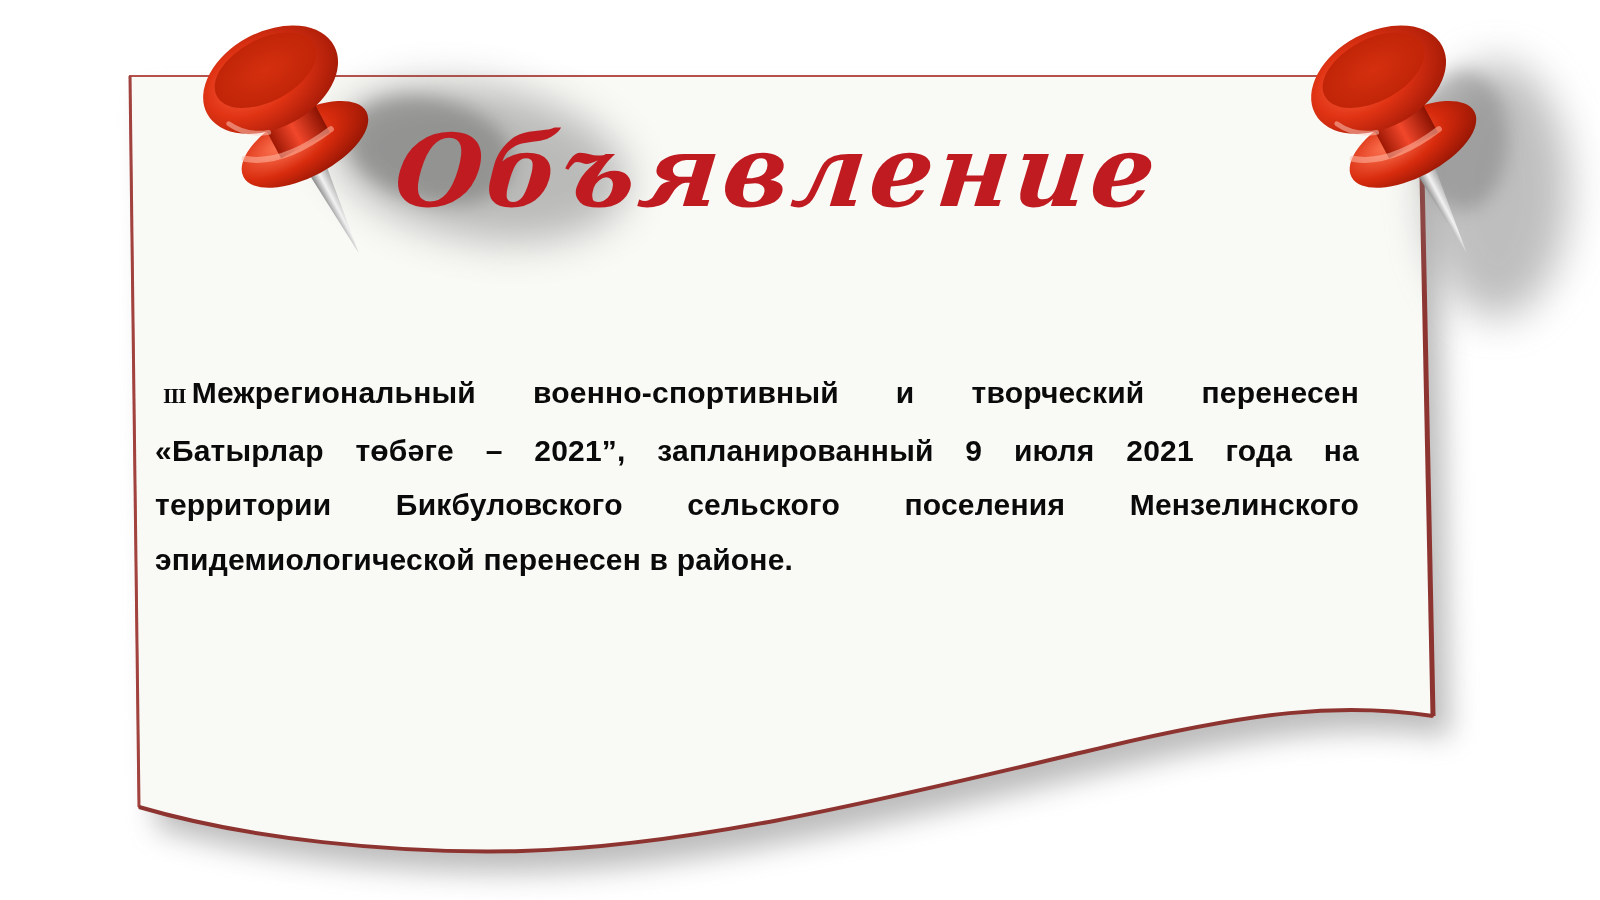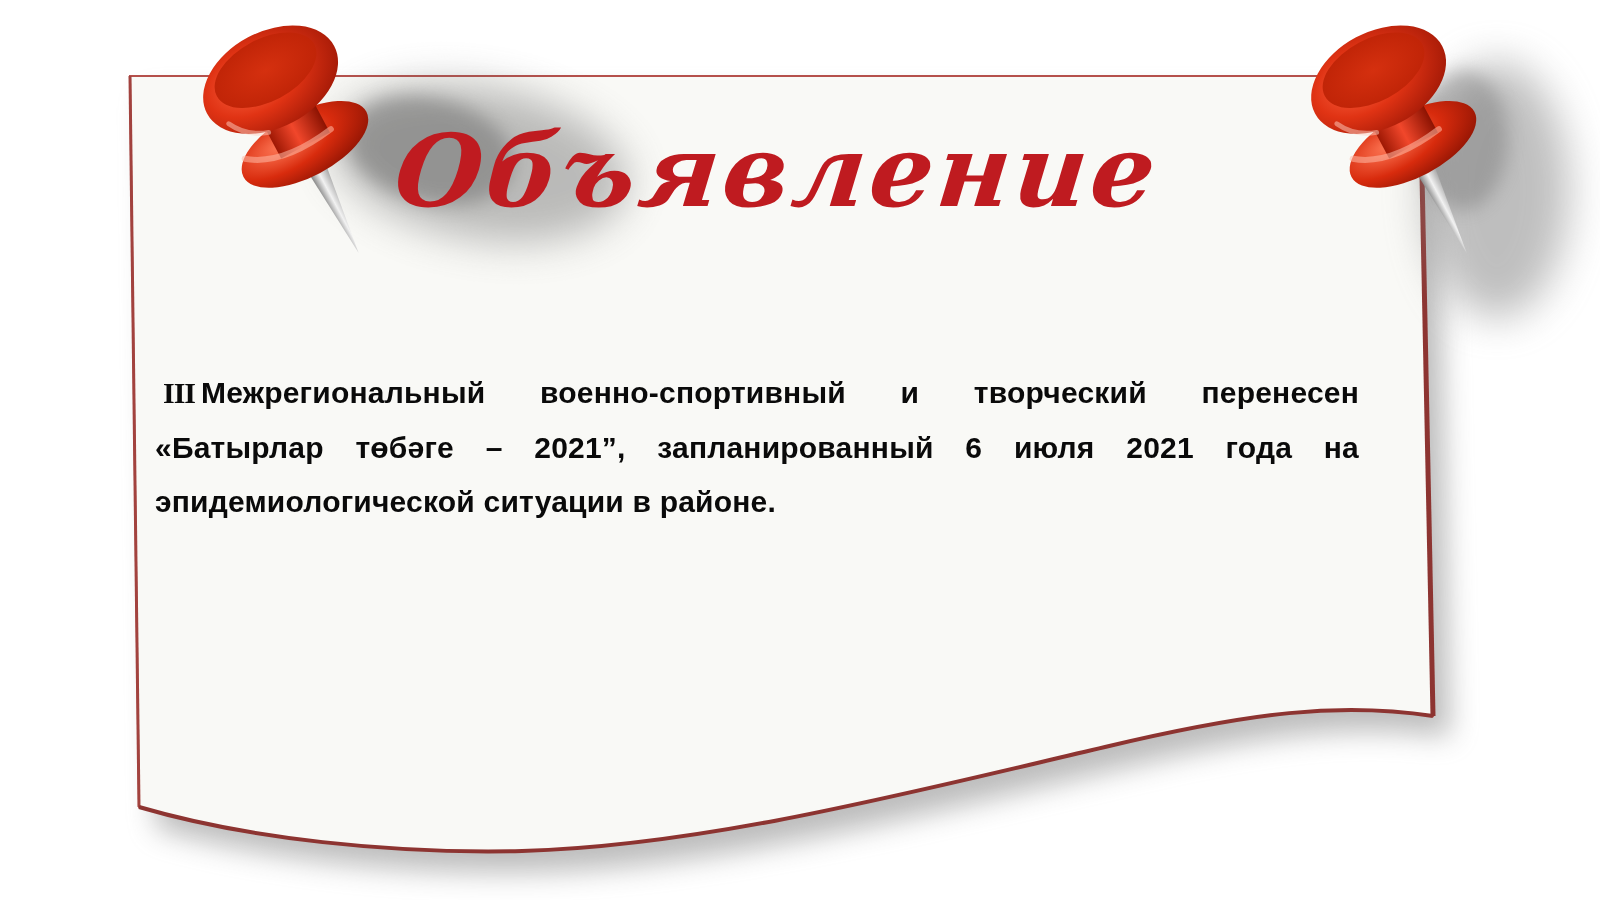--- a/index.html
+++ b/index.html
@@ -43,21 +43,21 @@
   .line{
     text-align:justify;
     text-align-last:justify;
     text-justify:inter-word;
     white-space:normal;
   }
   .line.first{padding-left:8px;}
   .line.last{text-align:left;text-align-last:left;}
   .numeral{
     font-family:"Liberation Serif","DejaVu Serif",serif;
-    font-size:30px;font-weight:bold;letter-spacing:-1px;
+    font-size:22px;font-weight:bold;letter-spacing:-1px;
     padding-right:6px;
   }
 </style>
 </head>
 <body>
 
 <div class="canvas">
 
   <svg class="scene" width="1600" height="900" viewBox="0 0 1600 900">
     <defs>
@@ -134,17 +134,18 @@
     </g>
 
     <use href="#pushpin" transform="translate(160,-12) scale(1.2)"></use>
     <use href="#pushpin" transform="translate(1268,-12) scale(1.2)"></use>
   </svg>
 
   <div class="note-title">Объявление</div>
 
   <div class="text-block">
     <div class="line first"><span class="numeral">III</span><span>Межрегиональный  военно-спортивный  и  творческий  перенесен</span></div>
-    <div class="line">«Батырлар төбәге – 2021”, запланированный 6 июля 2021 года на</div>
-    <div class="line last">эпидемиологической ситуации в районе.</div>
+    <div class="line">«Батырлар төбәге – 2021”, запланированный 9 июля 2021 года на</div>
+    <div class="line">территории Бикбуловского сельского поселения Мензелинского</div>
+    <div class="line last">эпидемиологической перенесен в районе.</div>
   </div>
 
 </div>
 
 </body></html>

